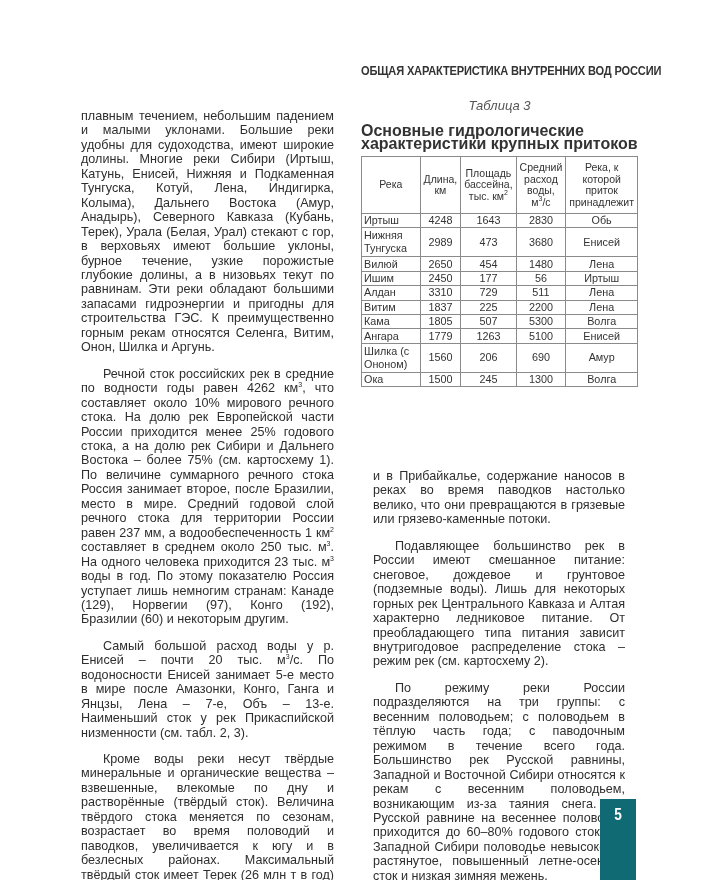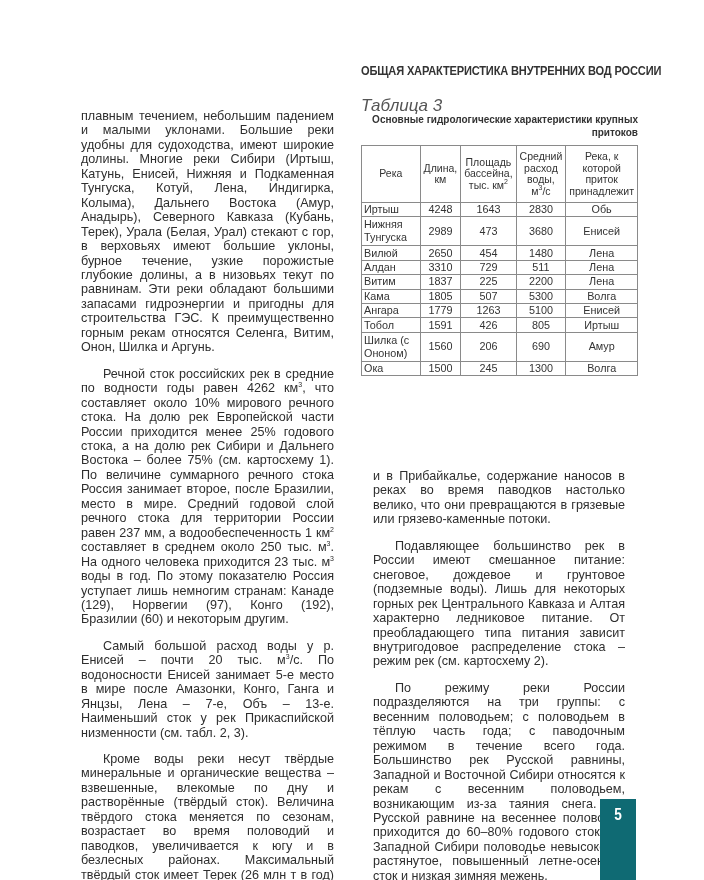--- a/index.html
+++ b/index.html
@@ -10,23 +10,23 @@
          letter-spacing: -0.2px; transform: scaleX(0.82); transform-origin: left top;
          color: #333333; white-space: nowrap; }
   .col { position: absolute; font-size: 12.6px; line-height: 14.45px; text-align: justify;
          color: #2e2e2e; }
   .col-left { left: 69px; top: 97px; width: 277px; }
   .col-right { left: 361px; top: 457px; width: 276px; }
   .col p { margin: 12px; hyphens: manual; }
   .col p.indent { text-indent: 22px; }
   sup { font-size: 7px; line-height: 0; vertical-align: 5px; }
   .table-block { position: absolute; left: 361px; top: 99px; width: 277px; }
-  .table-caption { text-align: left; font-style: italic; font-size: 17px; color: #555;
-         margin: 0 0 1px 0; line-height: 13px; }
-  .table-title { text-align: right; font-weight: bold; font-size: 10px; line-height: 13px;
+  .table-caption { text-align: center; font-style: italic; font-size: 13px; color: #555;
+         margin: 0 0 12px 0; line-height: 13px; }
+  .table-title { text-align: left; font-weight: bold; font-size: 16px; line-height: 13px;
          color: #333; margin: 0 0 6px 0; }
   table { border-collapse: collapse; width: 100%; font-size: 10.8px; color: #333; }
   th, td { border: 1px solid #8a8a8a; padding: 0 3px; text-align: center; vertical-align: middle; }
   th { font-weight: normal; line-height: 11.5px; height: 56px; font-size: 10.5px; }
   td { height: 13.4px; line-height: 13px; }
   td.name { text-align: left; padding-left: 2px; }
   tr.tall td { height: 28px; }
   .page-tab { position: absolute; left: 600px; top: 799px; width: 36px; height: 81px;
          background: #0f6a73; }
   .page-number { display: block; text-align: center; color: #ffffff; font-weight: bold;
@@ -73,20 +73,27 @@
           <td>Енисей</td>
         </tr>
         <tr>
           <td class="name">Вилюй</td>
           <td>2650</td>
           <td>454</td>
           <td>1480</td>
           <td>Лена</td>
         </tr>
         <tr>
+          <td class="name">Ишим</td>
+          <td>2450</td>
+          <td>177</td>
+          <td>56</td>
+          <td>Иртыш</td>
+        </tr>
+        <tr>
           <td class="name">Алдан</td>
           <td>3310</td>
           <td>729</td>
           <td>511</td>
           <td>Лена</td>
         </tr>
         <tr>
           <td class="name">Витим</td>
           <td>1837</td>
           <td>225</td>
@@ -99,27 +106,20 @@
           <td>507</td>
           <td>5300</td>
           <td>Волга</td>
         </tr>
         <tr>
           <td class="name">Ангара</td>
           <td>1779</td>
           <td>1263</td>
           <td>5100</td>
           <td>Енисей</td>
-        </tr>
-        <tr>
-          <td class="name">Тобол</td>
-          <td>1591</td>
-          <td>426</td>
-          <td>805</td>
-          <td>Иртыш</td>
         </tr>
         <tr class="tall">
           <td class="name">Шилка (с Ононом)</td>
           <td>1560</td>
           <td>206</td>
           <td>690</td>
           <td>Амур</td>
         </tr>
         <tr>
           <td class="name">Ока</td>

